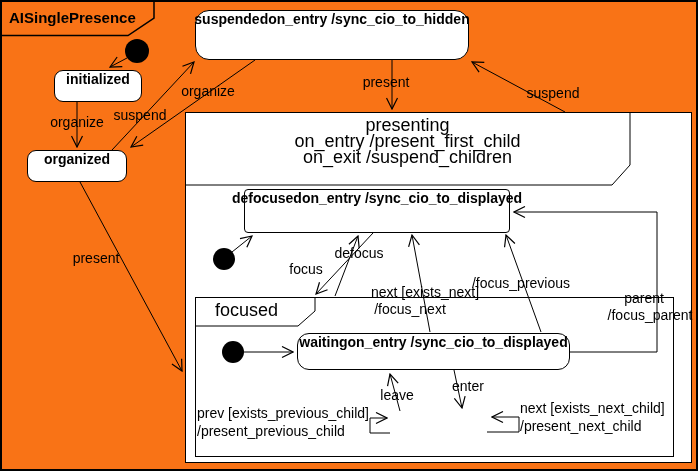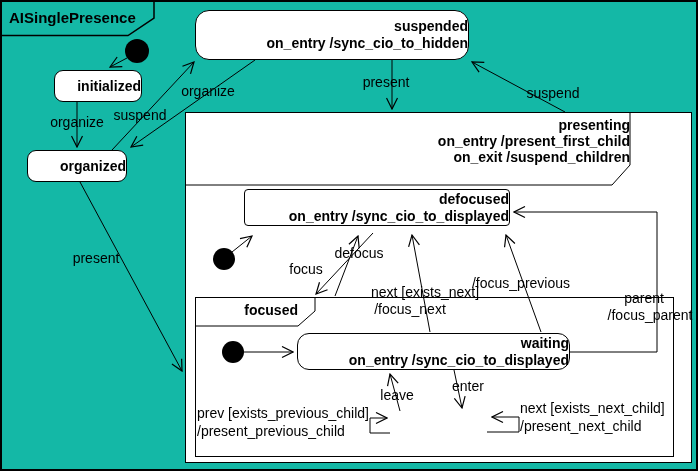--- a/index.html
+++ b/index.html
@@ -1,28 +1,28 @@
 <!DOCTYPE html>
 <html><head>
 <meta charset="utf-8">
 <style>
   html,body{margin:0;padding:0;background:#fff}
   .stage{
     position:relative;width:698px;height:471px;box-sizing:border-box;
-    background:#14b8a6;border:2px solid #000;overflow:hidden;
+    background:#f97316;border:2px solid #000;overflow:hidden;
     font-family:"Liberation Sans",sans-serif;color:#000;
   }
   .comp{position:absolute;background:#fff;border:1px solid #000;box-sizing:border-box;z-index:1}
   svg.wires{position:absolute;left:0;top:0;z-index:2}
   .state{
     position:absolute;background:#fff;border:1.5px solid #000;box-sizing:border-box;
-    z-index:3;display:flex;flex-direction:column;align-items:flex-end;justify-content:center;
+    z-index:3;display:flex;flex-direction:row;align-items:flex-start;justify-content:center;
     font-weight:bold;font-size:14px;line-height:17px;text-align:center;white-space:nowrap
   }
-  .hdr{position:absolute;z-index:3;font-weight:bold;font-size:14px;line-height:16px;text-align:right;white-space:nowrap}
+  .hdr{position:absolute;z-index:3;font-weight:normal;font-size:18px;line-height:16px;text-align:center;white-space:nowrap}
   .lbl{position:absolute;z-index:4;font-size:14px;line-height:16px;white-space:nowrap}
   .lbl.c{text-align:center}
   .title{position:absolute;left:7px;top:7px;z-index:3;font-weight:bold;font-size:15px;white-space:nowrap}
 </style>
 </head>
 <body>
 
 <div class="stage">
 
   <div class="title">AISinglePresence</div>
@@ -75,21 +75,21 @@
   </div>
 
   <div class="state" style="left:32px;top:68px;width:88px;height:32px;border-radius:9px;margin-left:20px;">
     <div>initialized</div>
   </div>
 
   <div class="state" style="left:25px;top:148px;width:100px;height:32px;border-radius:9px;">
     <div>organized</div>
   </div>
 
-  <div class="state" style="left:242px;top:187px;width:266px;height:37px;border-radius:4px;">
+  <div class="state" style="left:242px;top:187px;width:266px;height:44px;border-radius:4px;">
     <div>defocused</div>
     <div>on_entry /sync_cio_to_displayed</div>
   </div>
 
   <div class="state" style="left:295px;top:331px;width:273px;height:37px;border-radius:12px;">
     <div>waiting</div>
     <div>on_entry /sync_cio_to_displayed</div>
   </div>
 
 

